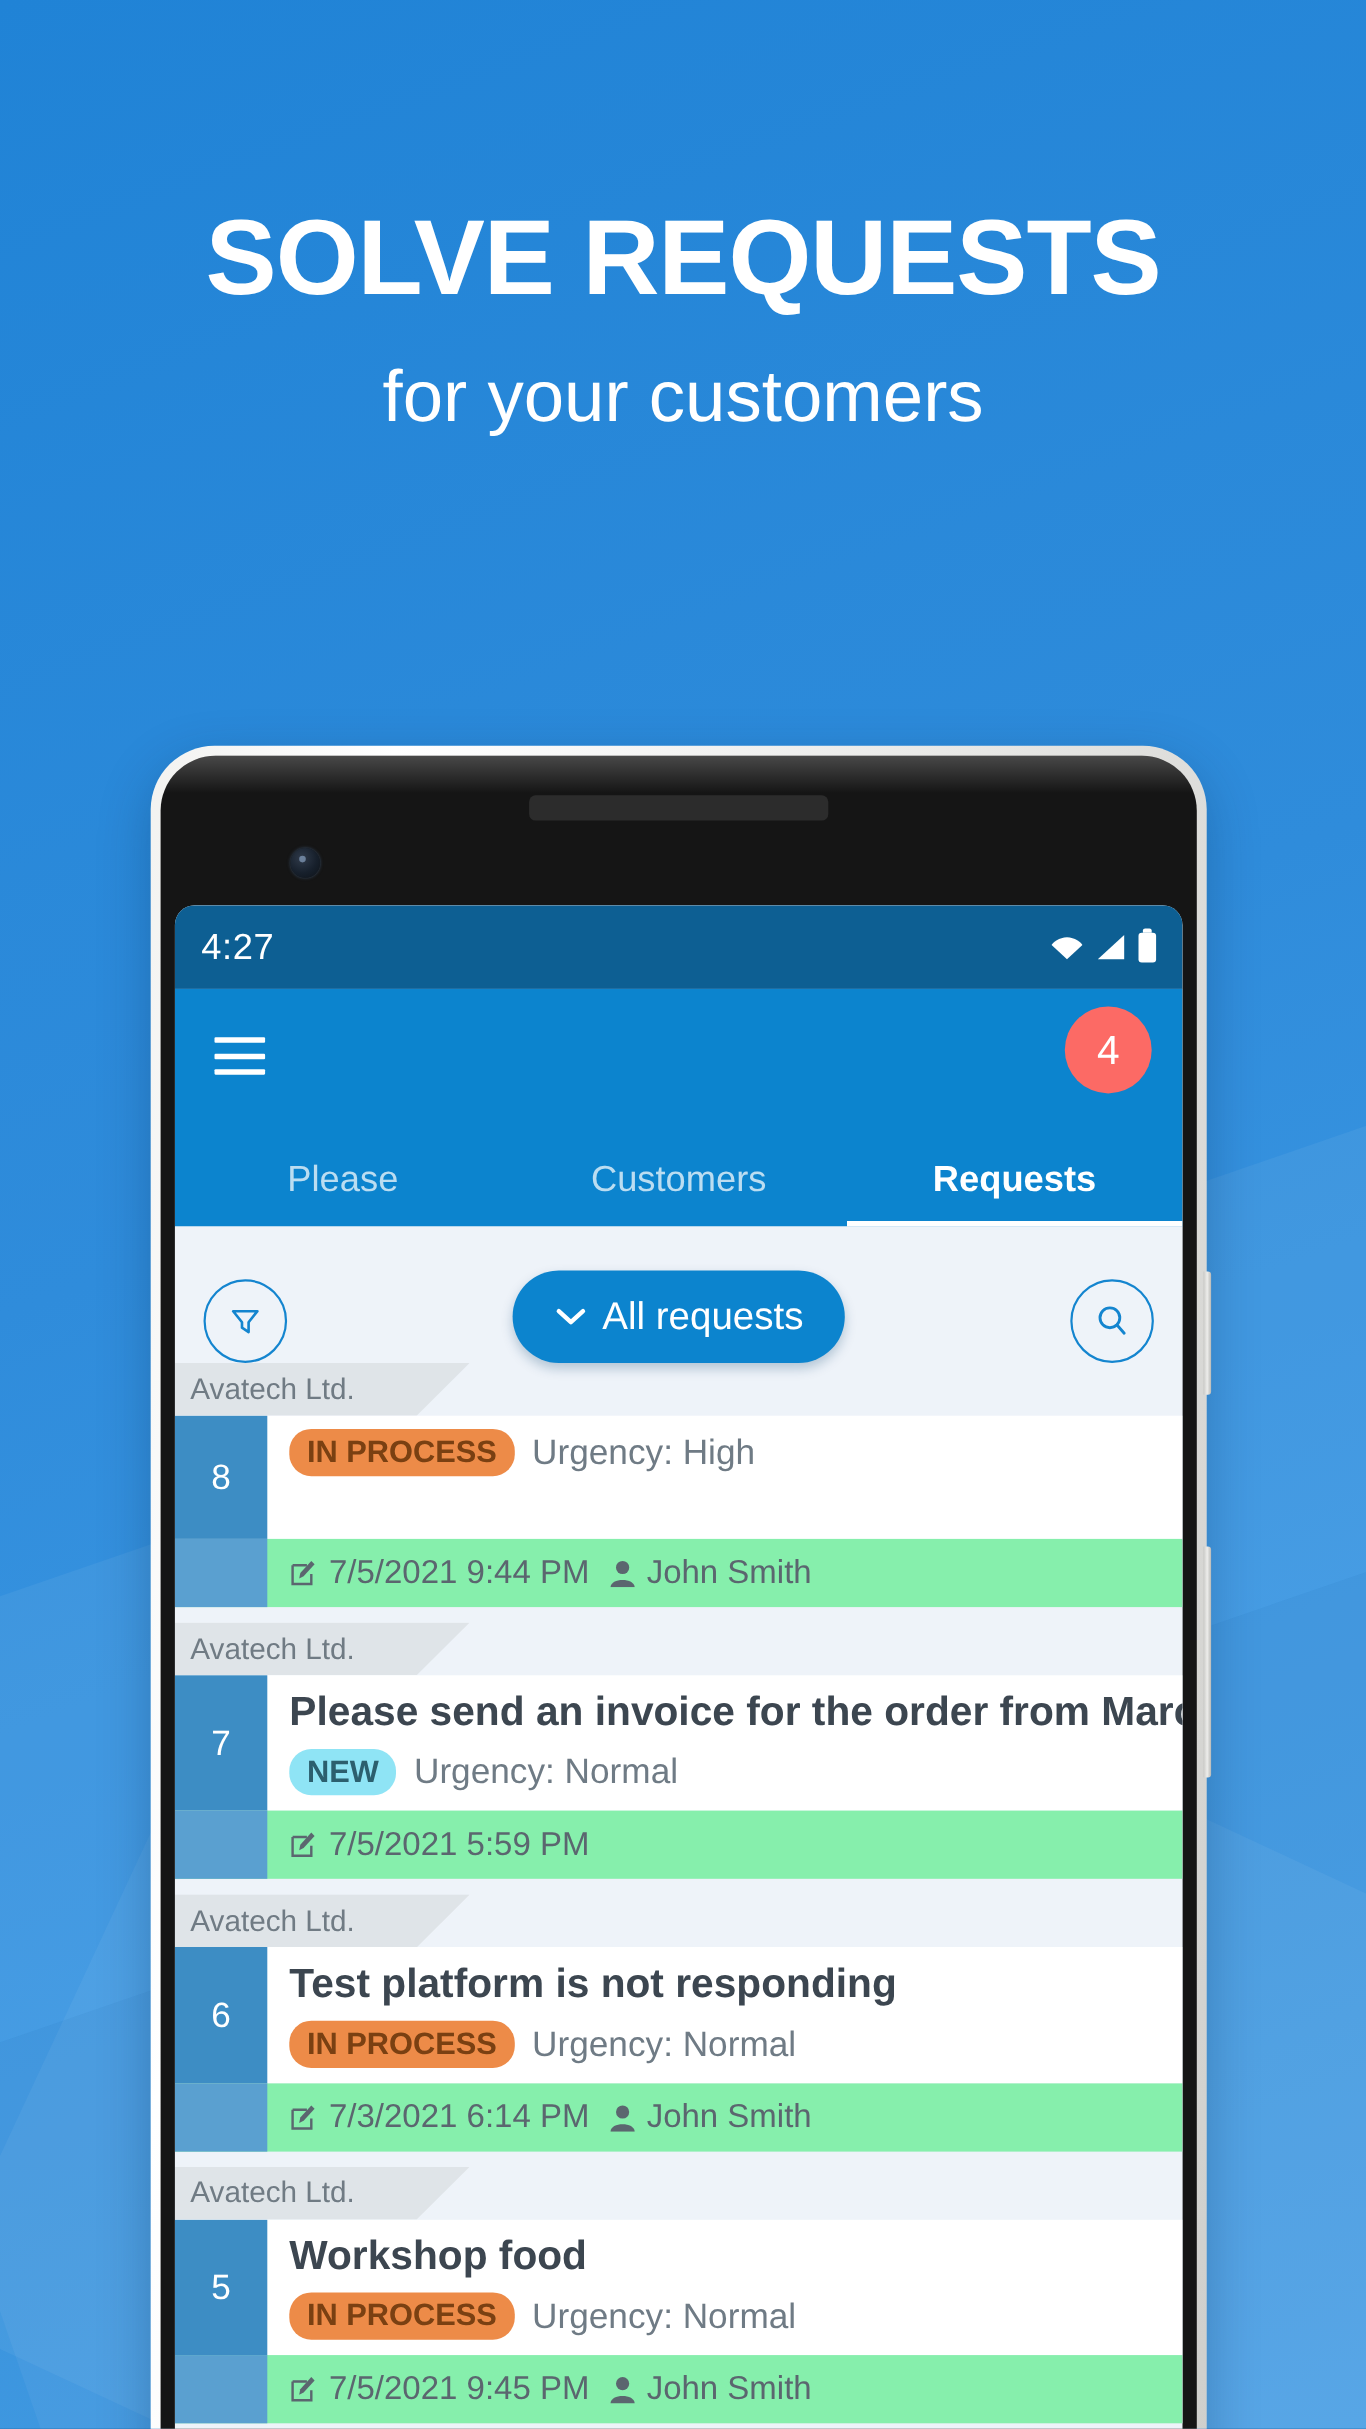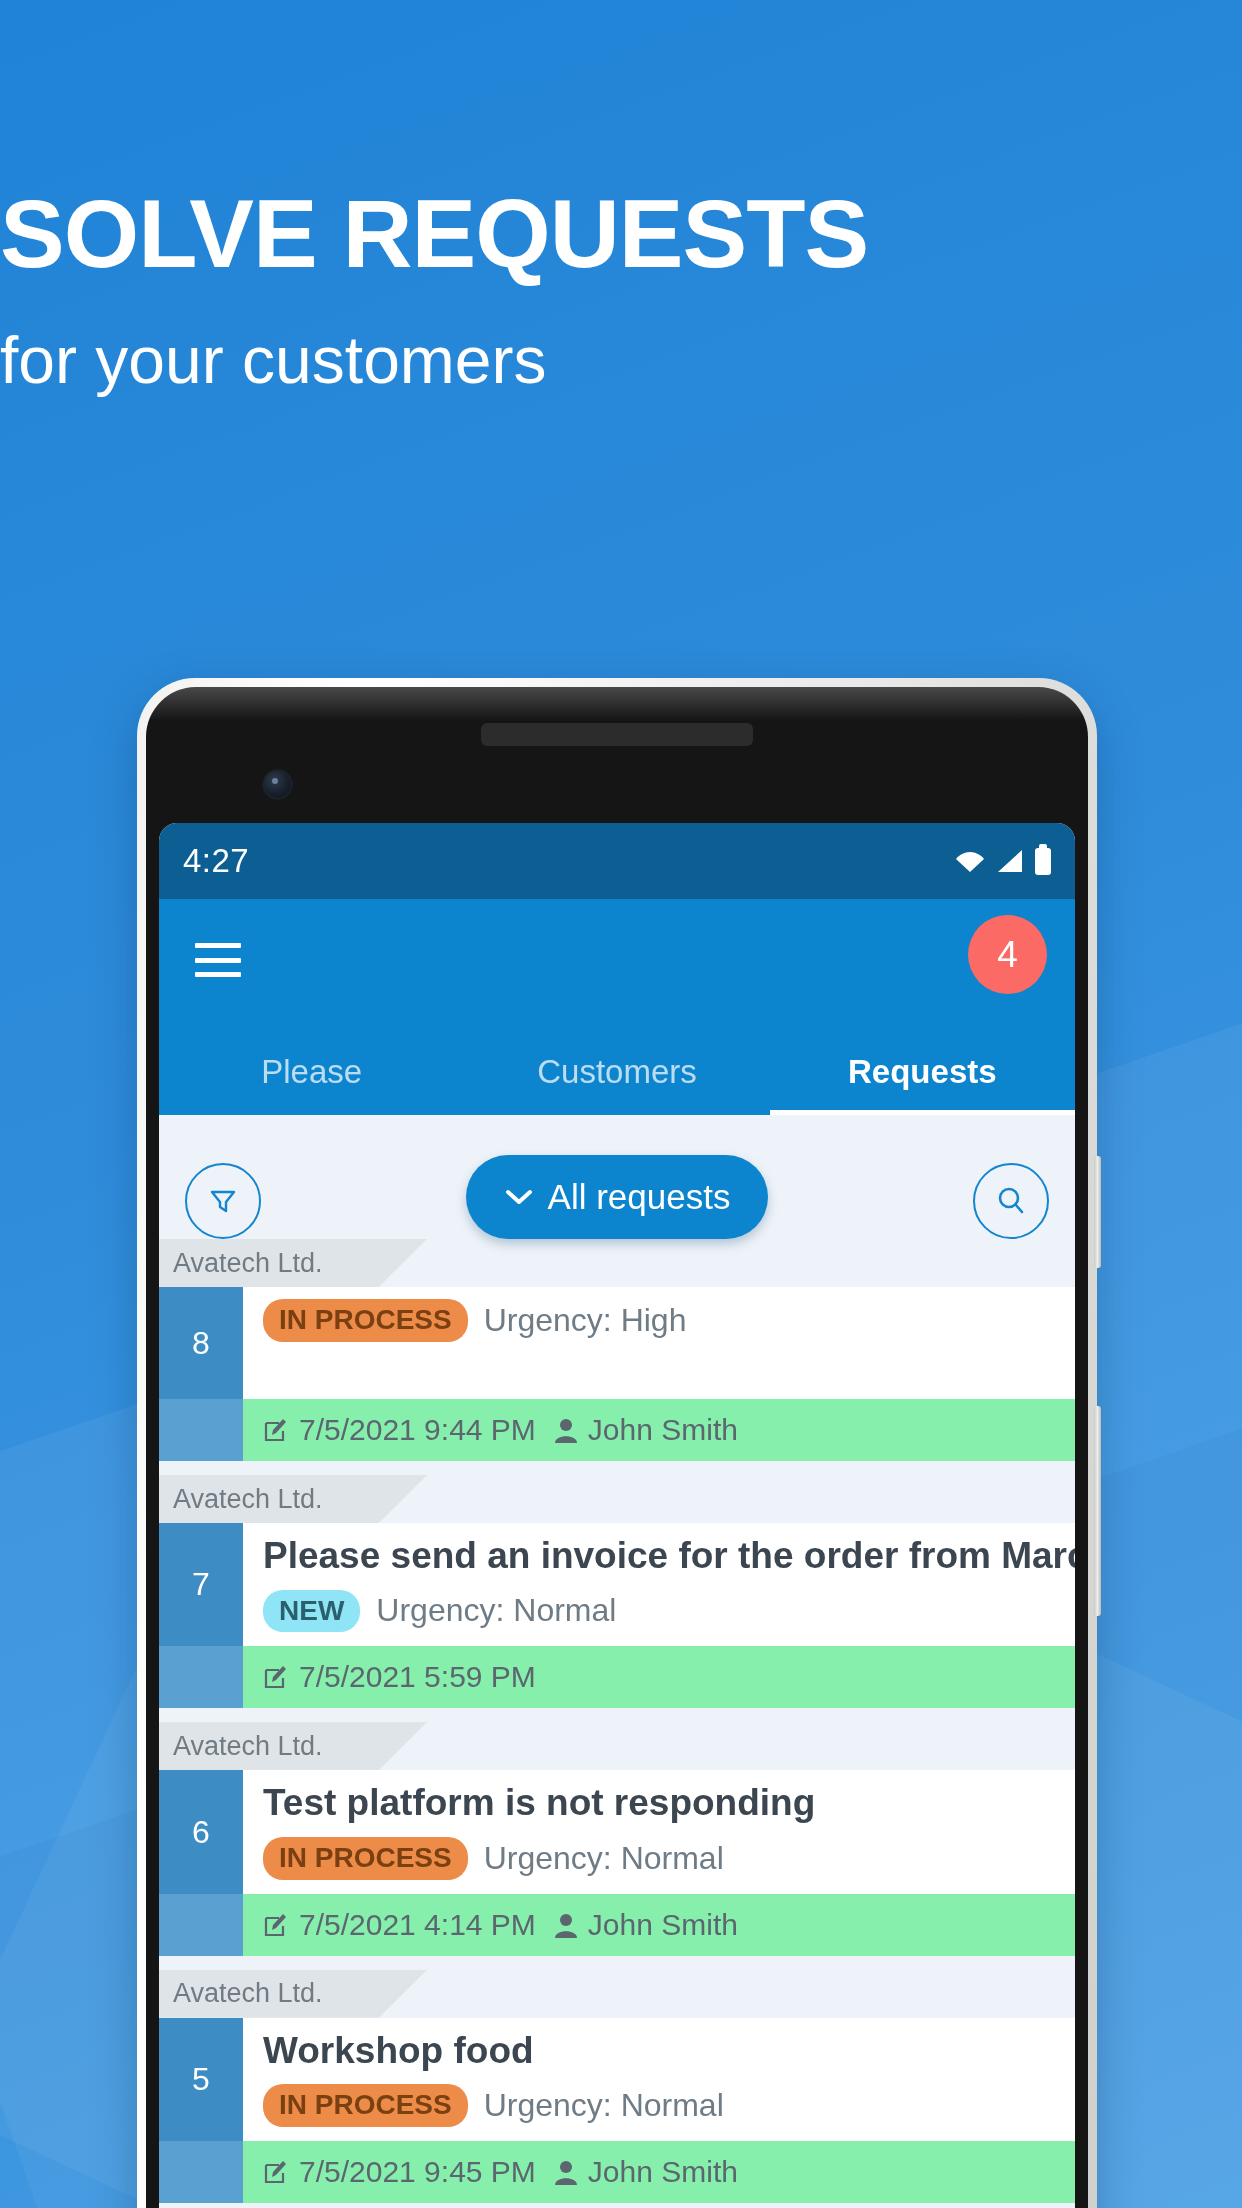--- a/index.html
+++ b/index.html
@@ -37,21 +37,21 @@
     right:-340px; top:1880px;
     width:1400px; height:900px;
     background:rgba(255,255,255,0.05);
     transform:rotate(25deg);
     transform-origin:right top;
   }
 
   
   .headline-wrap {
     position:absolute; left:0; right:0; top:185px;
-    z-index:5;
+    text-align:center; z-index:5;
   }
   .headline {
     color:#ffffff;
     font-size:97px;
     line-height:1.0;
     font-weight:bold;
     letter-spacing:-1px;
     font-family:"Liberation Sans", sans-serif;
   }
   .subheadline {
@@ -455,21 +455,21 @@
           <div class="card-footer">
             <div class="card-footer-spacer"></div>
             <div class="card-footer-inner">
               <span class="fmeta">
                 <span>
                   <svg width="26" height="26" viewBox="0 0 26 26">
                       <path d="M3 6 h13 M3 6 v17 h17 v-9" fill="none" stroke="#5b666f" stroke-width="2.2"></path>
                       <path d="M13 16 L23 5 L20 2 L10 13 L9 18 Z" fill="#5b666f"></path>
                     </svg>
                 </span>
-                <span>7/5/2021 4:14 PM</span>
+                <span>7/3/2021 6:14 PM</span>
               </span>
               <span class="fmeta">
                 <span>
                   <svg width="24" height="26" viewBox="0 0 24 26">
                       <circle cx="12" cy="8" r="6" fill="#5b666f"></circle>
                       <path d="M1 26 C1 17 23 17 23 26 Z" fill="#5b666f"></path>
                     </svg>
                 </span>
                 <span>John Smith</span>
               </span>

